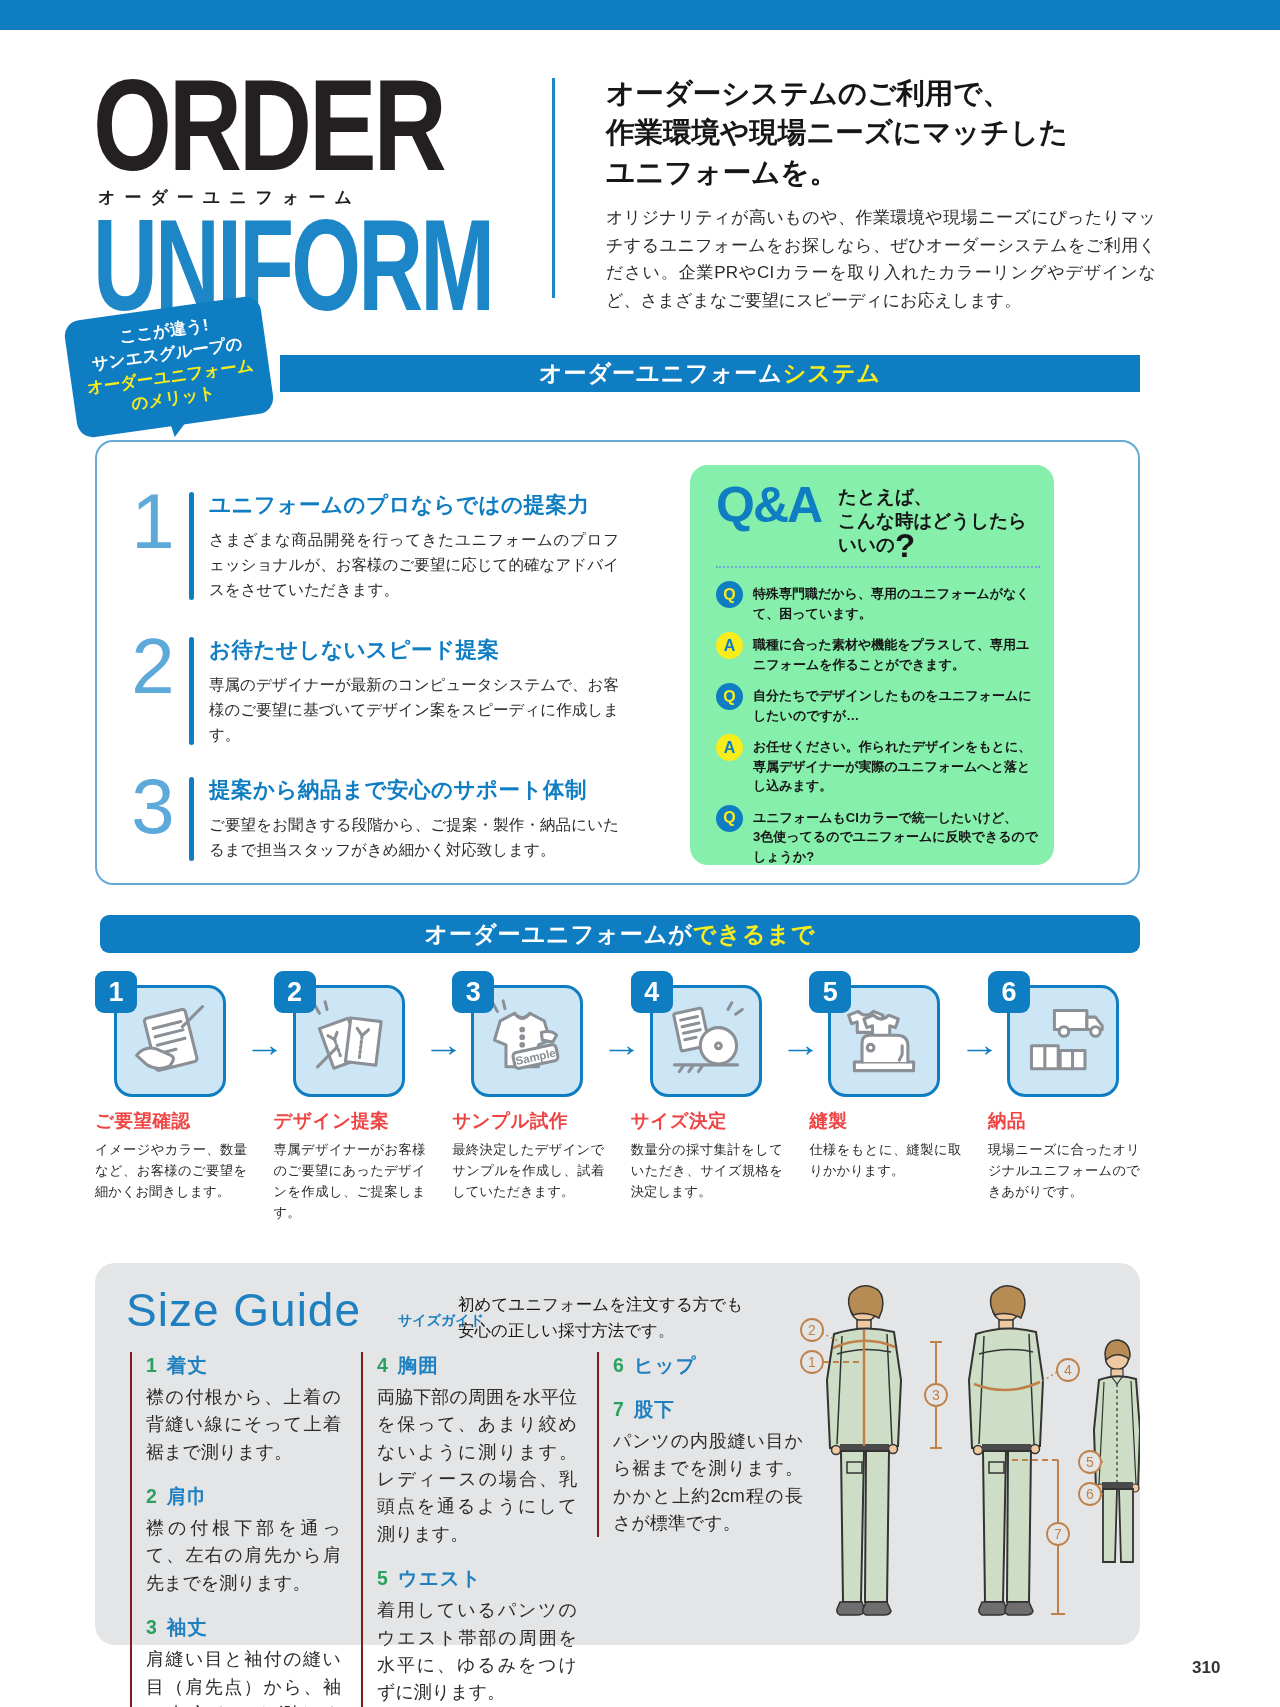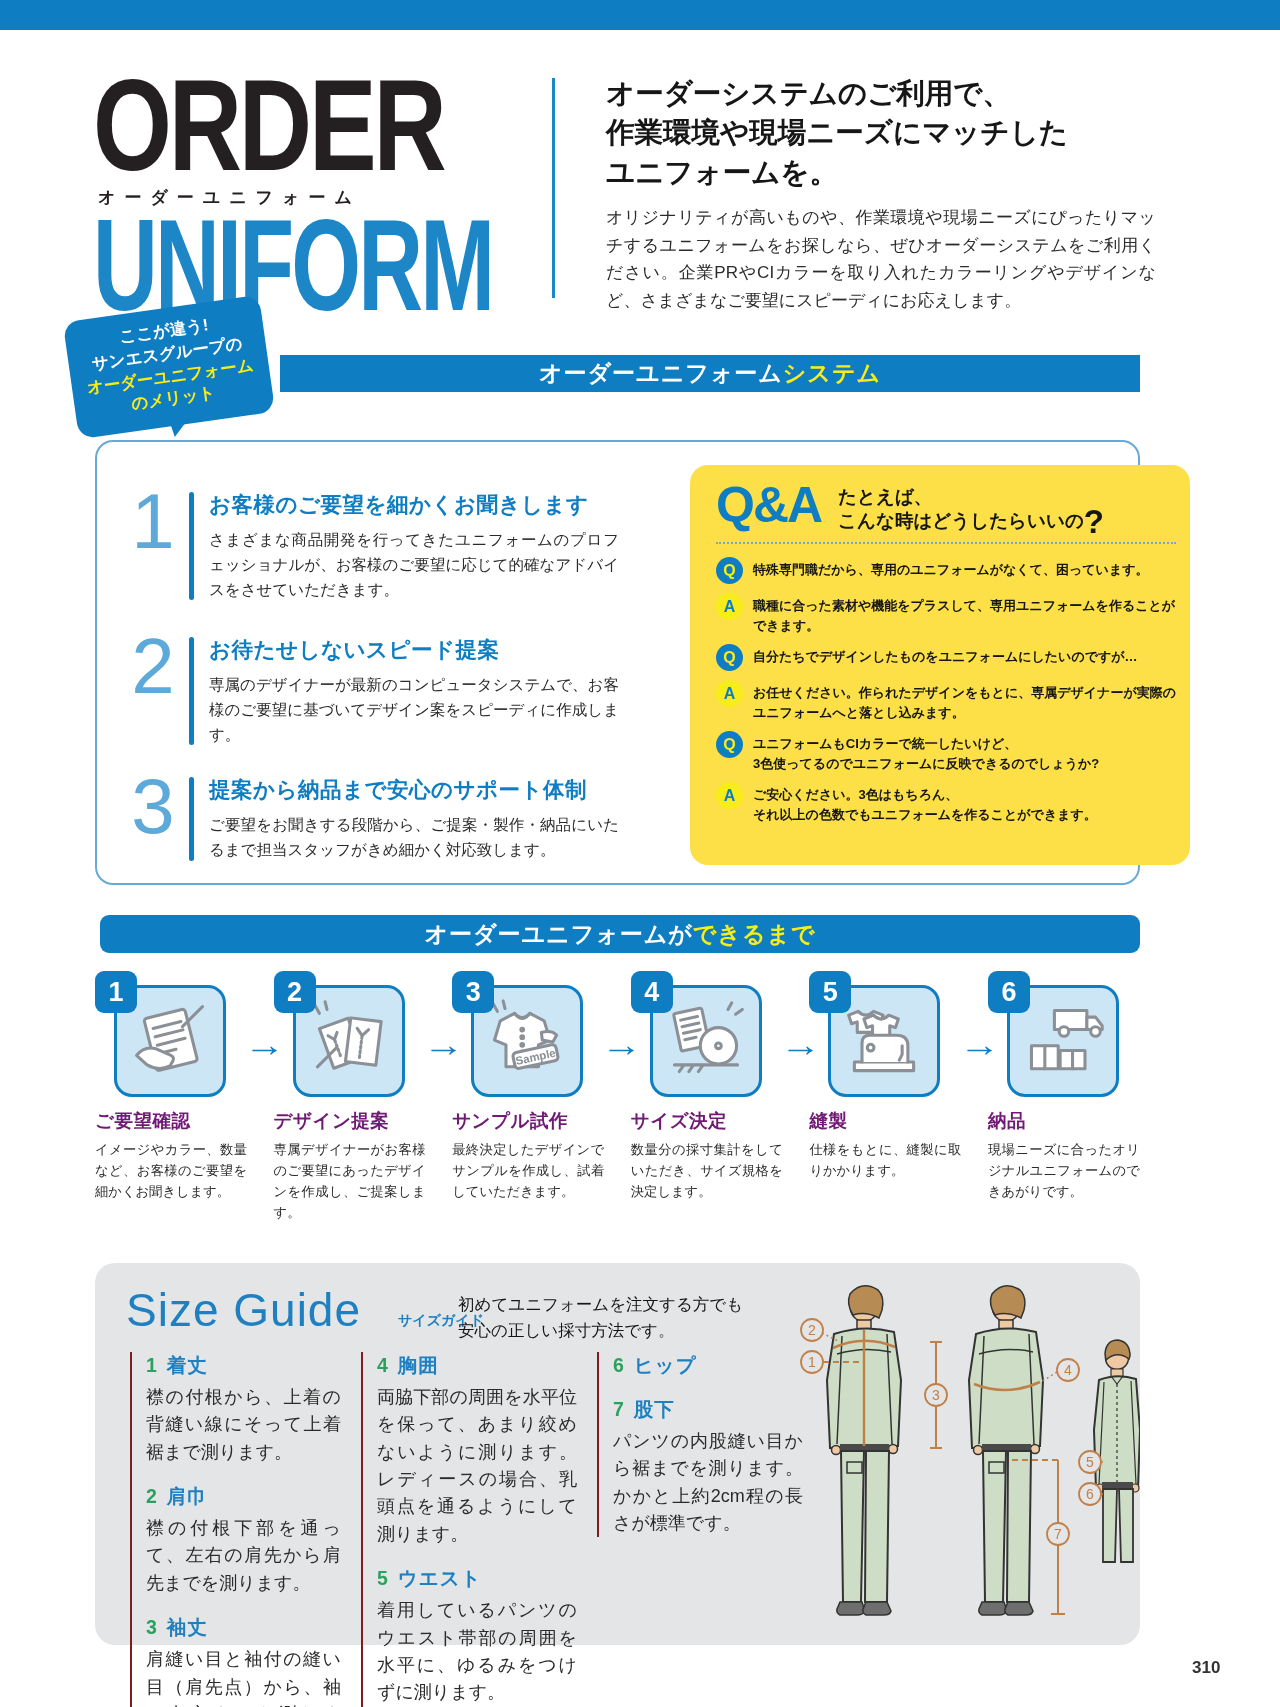--- a/index.html
+++ b/index.html
@@ -40,21 +40,21 @@
   .merits-panel { position:absolute; left:95px; top:440px; width:1045px; height:445px;
     border:2px solid #66aad5; border-radius:18px; background:#fff; }
   .merit { position:absolute; left:126px; display:flex; align-items:stretch; }
   .merit-num { width:54px; font-size:78px; line-height:0.82; color:#5da9da; text-align:center; }
   .merit-bar { width:5px; background:#0e7dc2; border-radius:3px; margin:2px 15px 2px 9px; }
   .merit-content { width:410px; }
   .merit-content h3 { font-size:21.5px; color:#0e7dc2; margin-bottom:9px; letter-spacing:0.5px; }
   .merit-content p { font-size:15.5px; line-height:1.6; color:#2b2b2b; text-align:justify; word-break:break-all; }
 
   
-  .qa-panel { position:absolute; left:690px; top:465px; width:500px; height:400px; background:#fde047;
+  .qa-panel { position:absolute; left:690px; top:465px; width:364px; height:400px; background:#86efac;
     border-radius:18px; padding:17px 14px 0 26px; overflow:hidden; }
   .qa-head { display:flex; align-items:flex-start; }
   .qa-title { font-size:50px; font-weight:bold; color:#0e7dc2; letter-spacing:-2px; line-height:0.95; }
   .qa-sub { margin-left:17px; padding-top:3px; font-size:18.5px; font-weight:bold; color:#161616; line-height:1.3; }
   .qa-sub .bigq { font-size:33px; line-height:0; vertical-align:-6px; }
   .qa-sep { border-bottom:2px dotted #6fa9d2; margin:9px 0 13px; }
   .qa-item { display:flex; align-items:flex-start; margin-bottom:9px; }
   .qa-pair { margin-bottom:8px; }
   .badge { flex:0 0 27px; height:27px; border-radius:50%; font-size:16px; font-weight:bold;
     display:flex; align-items:center; justify-content:center; margin-right:10px; margin-top:0px; }
@@ -62,21 +62,21 @@
   .badge-a { background:#f8ec1b; color:#0e7dc2; }
   .qa-text { font-size:13px; font-weight:bold; color:#161616; line-height:1.5; white-space:pre-line; padding-top:3px; }
 
   
   .process { position:absolute; left:95px; top:968px; width:1045px; display:flex; justify-content:space-between; }
   .step { position:relative; width:152px; }
   .step-badge { position:absolute; left:0; top:3px; width:42px; height:42px; background:#0e7dc2; color:#fff;
     font-size:27px; font-weight:bold; border-radius:9px; display:flex; align-items:center; justify-content:center; z-index:2; }
   .step-iconbox { margin:17px 0 0 19px; width:112px; height:112px; background:#cde6f5; border:3px solid #0e7dc2;
     border-radius:18px; display:flex; align-items:center; justify-content:center; }
-  .step-title { margin-top:11px; font-size:18.5px; font-weight:bold; color:#701a75; letter-spacing:0.5px; }
+  .step-title { margin-top:11px; font-size:18.5px; font-weight:bold; color:#ef4444; letter-spacing:0.5px; }
   .step-body { margin-top:6px; font-size:13.3px; line-height:1.58; color:#2b2b2b; text-align:justify; word-break:break-all; }
   .arrow { width:26px; margin-top:58px; color:#0e7dc2; font-size:33px; font-weight:bold; transform:scaleX(1.25); }
 
   .ic { width:86px; height:86px; }
   .ic * { stroke:#8a9096; stroke-width:3.2; fill:none; stroke-linecap:round; stroke-linejoin:round; }
   .ic .f { fill:#fff; }
   .ic text { stroke:none; fill:#8a9096; }
 
   
   .sg-panel { position:absolute; left:95px; top:1263px; width:1045px; height:382px; background:#e4e5e6; border-radius:20px; }
@@ -128,21 +128,21 @@
     <div class="y">オーダーユニフォーム</div>
     <div class="y">のメリット</div>
   </div>
 
   <div class="merits-panel"></div>
 
   <div class="merit" style="top:490px;">
     <div class="merit-num">1</div>
     <div class="merit-bar"></div>
     <div class="merit-content">
-      <h3>お客様のご要望を細かくお聞きします</h3>
+      <h3>ユニフォームのプロならではの提案力</h3>
       <p>さまざまな商品開発を行ってきたユニフォームのプロフェッショナルが、お客様のご要望に応じて的確なアドバイスをさせていただきます。</p>
     </div>
   </div>
 
   <div class="merit" style="top:635px;">
     <div class="merit-num">2</div>
     <div class="merit-bar"></div>
     <div class="merit-content">
       <h3>お待たせしないスピード提案</h3>
       <p>専属のデザイナーが最新のコンピュータシステムで、お客様のご要望に基づいてデザイン案をスピーディに作成します。</p>

